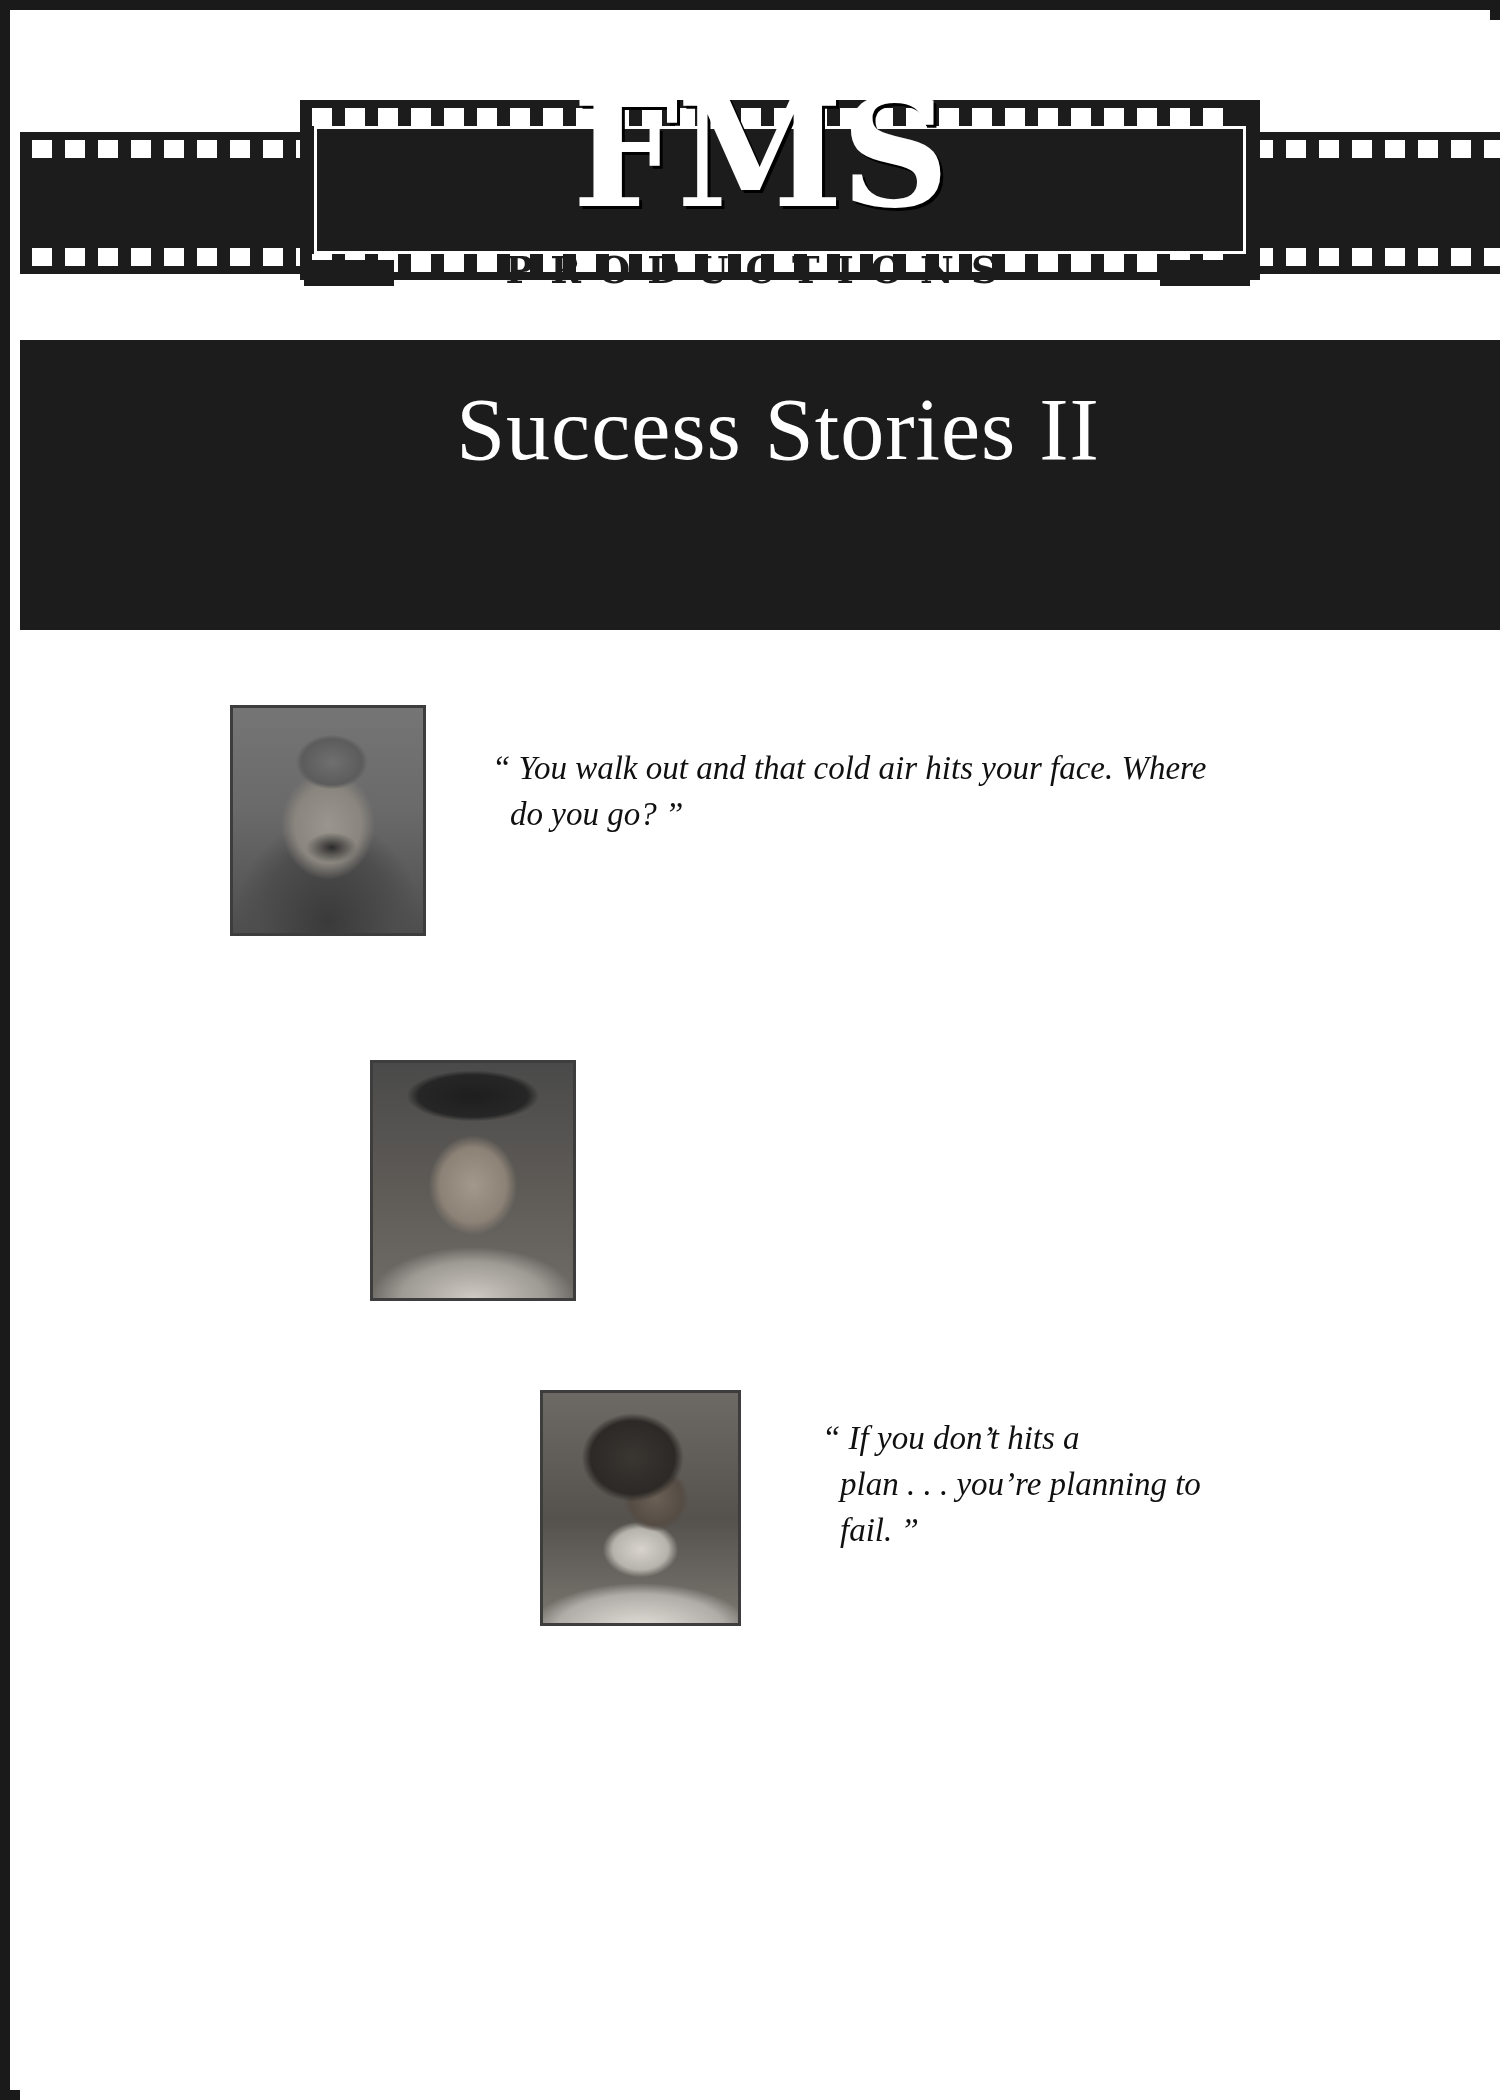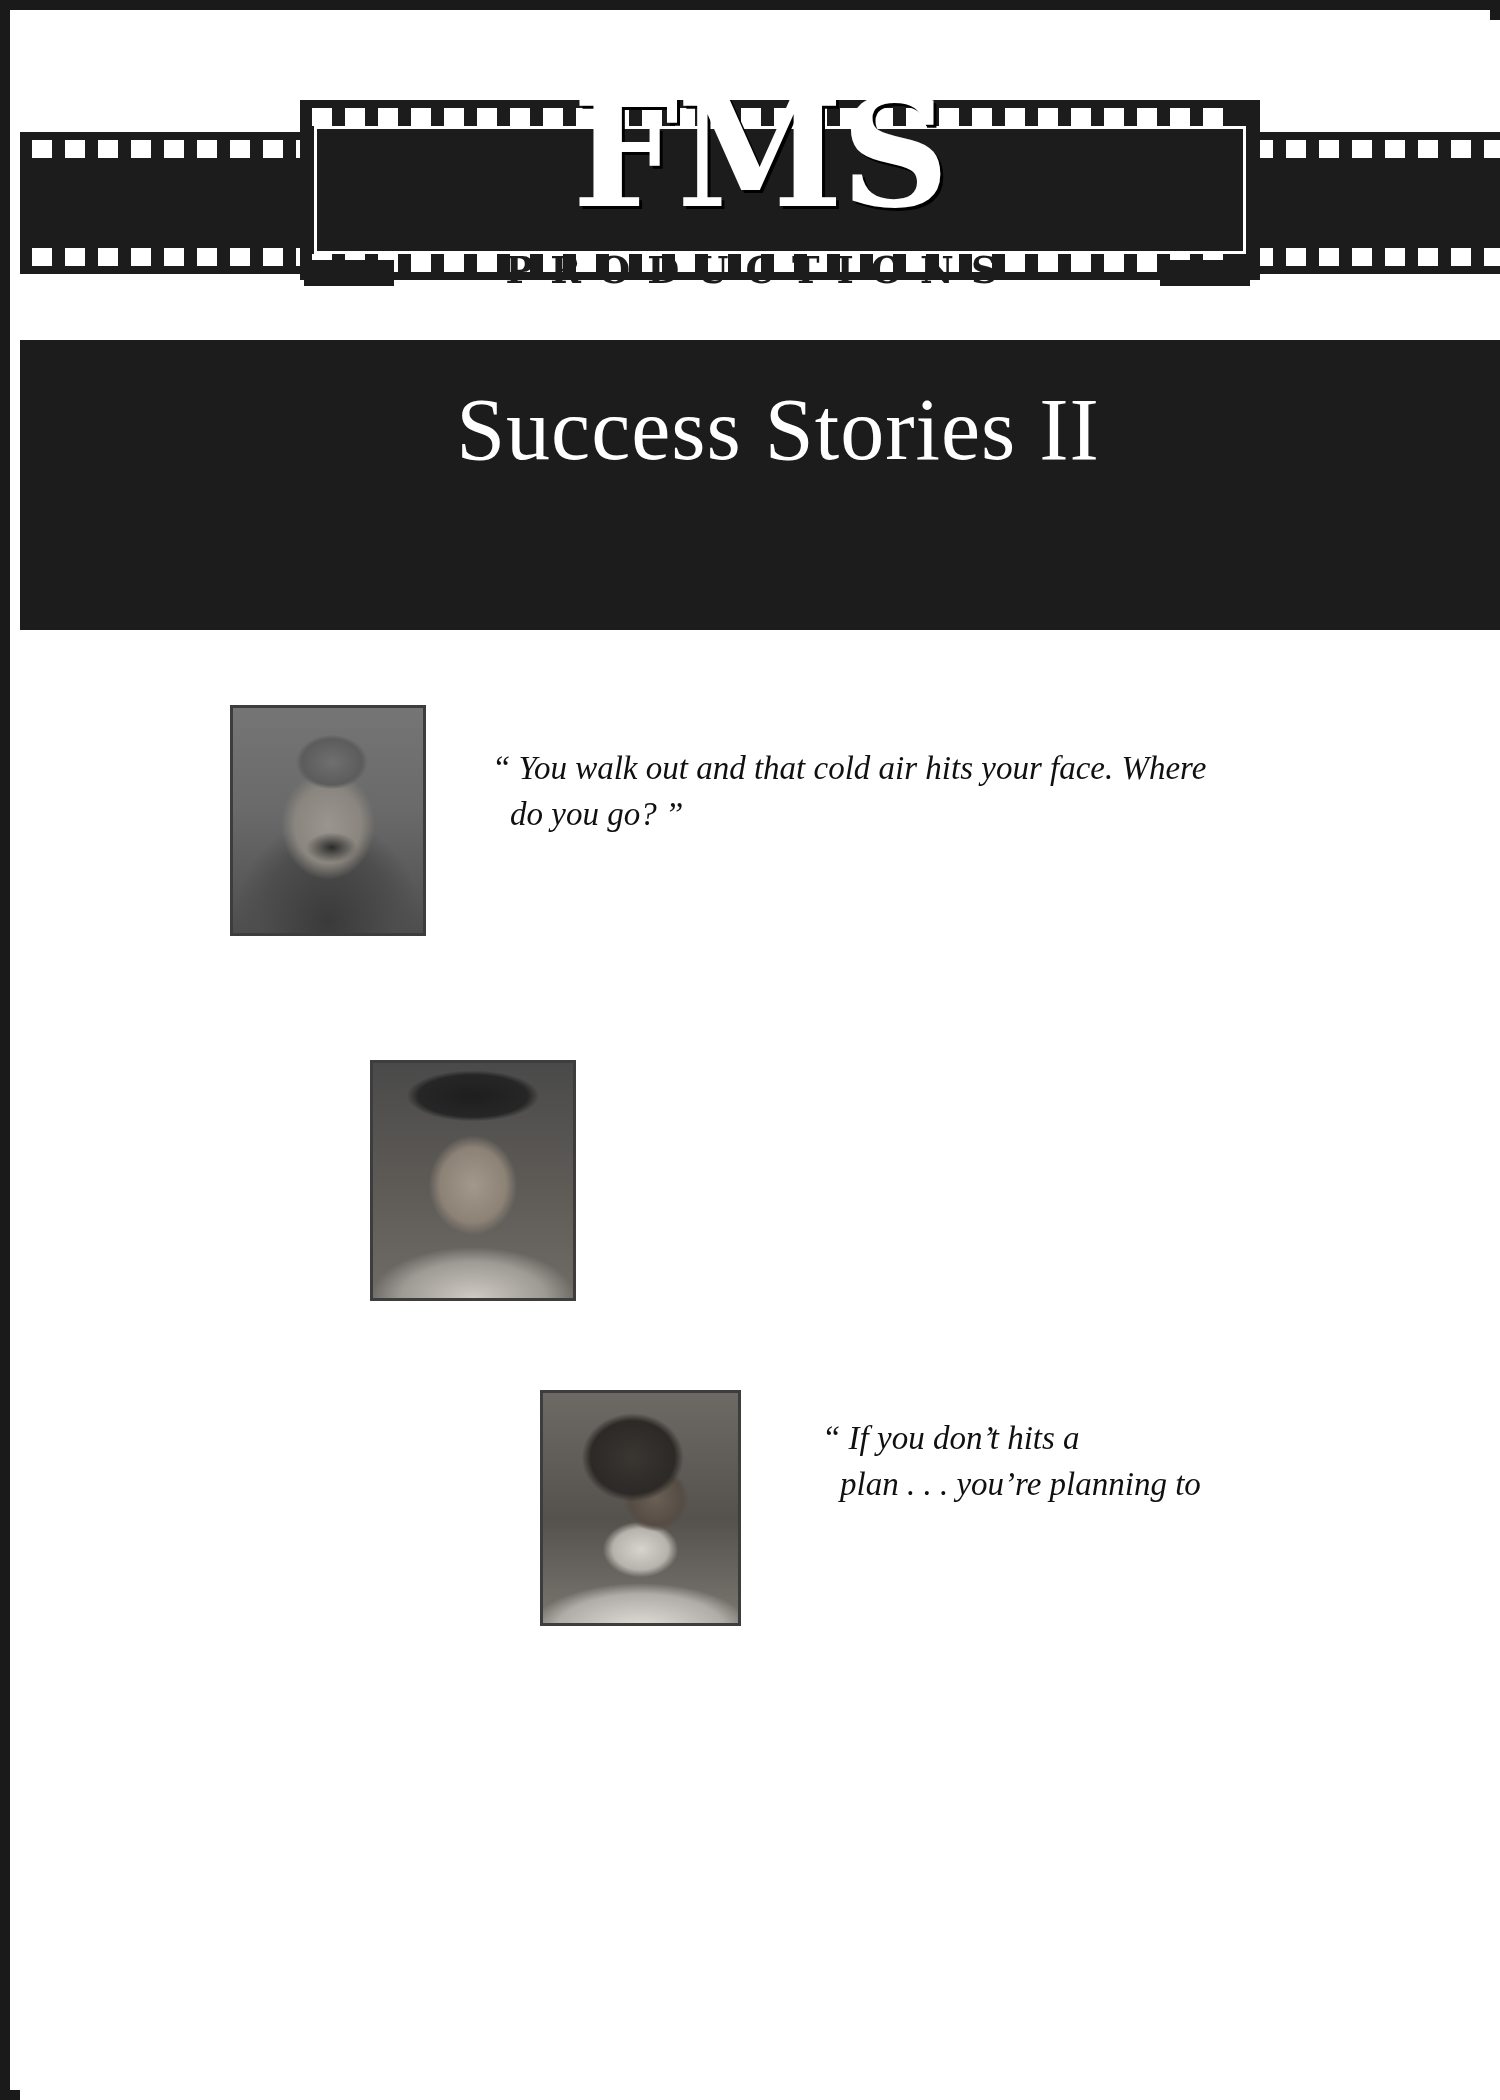--- a/index.html
+++ b/index.html
@@ -426,17 +426,18 @@
       </div>
     </div>
 
     <div class="entry">
       <div class="portrait p3">
         <div class="ph"></div>
       </div>
       <div class="quote q3">
         <div class="hang">“ If you don’t hits a</div>
         <div>plan . . . you’re planning to</div>
+        <div>fail. ”</div>
       </div>
     </div>
 
   </div>
 </div>
 
 </body></html>

